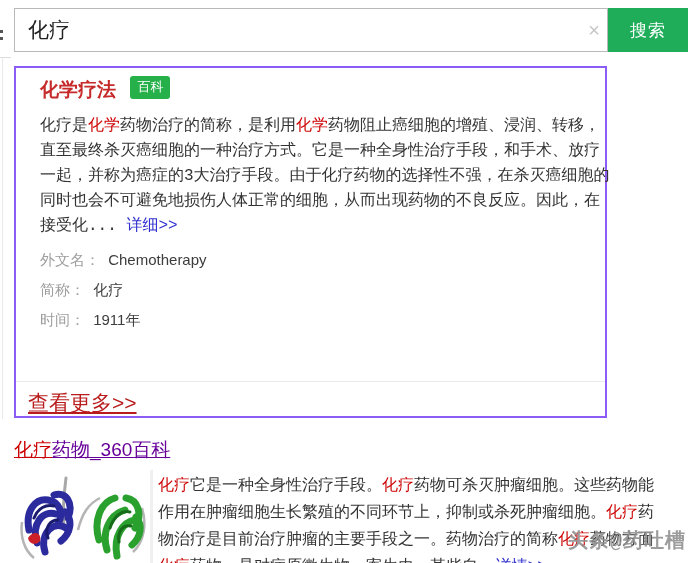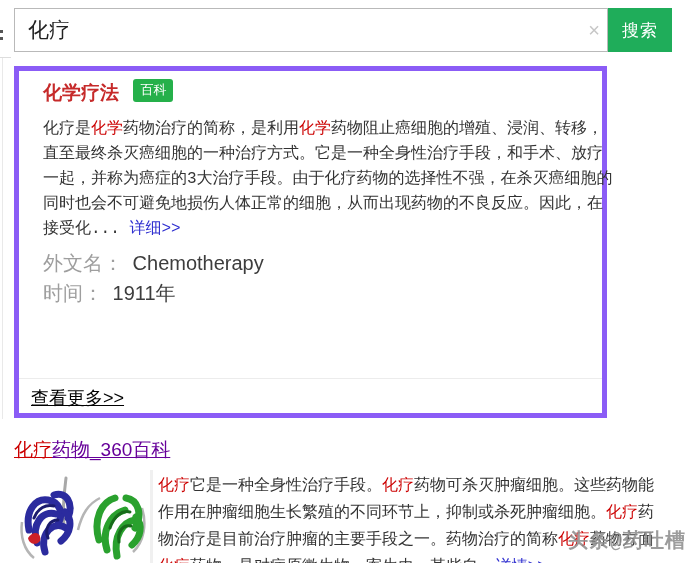--- a/index.html
+++ b/index.html
@@ -15,58 +15,58 @@
     border:1px solid #b9b9b9; background:#fff;
     font-family:"Liberation Sans","DejaVu Sans",sans-serif;
     font-size:21px; color:#222; padding:0 36px 0 13px; outline:none;
   }
   .clear-icon {
     position:absolute; left:580px; top:8px; width:28px; height:44px;
     line-height:44px; text-align:center; color:#c6c6c6; font-size:20px;
     cursor:pointer; user-select:none;
   }
   .search-btn {
-    position:absolute; left:608px; top:8px; width:64px; height:44px;
+    position:absolute; left:608px; top:8px; width:80px; height:44px;
     background:#1fad5a; border:none; color:#fff; font-size:17px;
     font-family:"Liberation Sans","DejaVu Sans",sans-serif;
     letter-spacing:1px; cursor:pointer;
   }
 
   
   .edge-dot { position:absolute; left:0; width:3px; height:3px; background:#555; }
   .edge-vline { position:absolute; left:2px; top:58px; width:1px; height:361px; background:#e9e9e9; }
   .edge-hline { position:absolute; left:0; top:57px; width:11px; height:1px; background:#ddd; }
 
   
   .card {
     position:absolute; left:14px; top:66px; width:593px; height:352px;
-    border:5px solid #8b5cf6; background:#fff;
+    border:2px solid #8b5cf6; background:#fff;
   }
   .card-inner { padding:8px 0 0 24px; }
   .card-title-row { height:28px; }
   .card-title { color:#c62a2a; font-size:19px; font-weight:bold; vertical-align:middle; }
   .badge {
     display:inline-block; margin-left:10px; padding:2px 7px 3px;
     background:#25b04a; color:#fff; font-size:13px; border-radius:3px;
     vertical-align:3px;
   }
   .summary {
     margin-top:10px; width:573px; font-size:16px; line-height:25px; color:#333;font-family:Liberation Mono, monospace;
   }
   .hl { color:#c00; }
   .more-link { color:#3030d0; text-decoration:none; cursor:pointer; }
-  .fields { margin-top:6px; font-size:20px; }
+  .fields { margin-top:6px; font-size:15px; }
   .field-row { line-height:30px; }
   .field-label { color:#9e9e9e; }
   .field-value { color:#3d3d3d; margin-left:4px; }
   .card-footer {
     position:absolute; left:0; right:0; bottom:0; height:35px;
     border-top:1px solid #ececec; padding:7px 0 0 12px;
   }
-  .see-more { color:#000000; font-size:18px; text-decoration:underline; cursor:pointer; }
+  .see-more { color:#b91c1c; font-size:21px; text-decoration:underline; cursor:pointer; }
 
   
   .result2-title {
     position:absolute; left:14px; top:437px; font-size:19px; cursor:pointer;text-align:right;
   }
   .result2-title .t-hl { color:#c00; text-decoration:underline; }
   .result2-title .t-rest { color:#609; text-decoration:underline; }
   .thumb {
     position:absolute; left:14px; top:470px; width:139px; height:93px;
     overflow:hidden; background:#fff; cursor:pointer;
@@ -103,20 +103,24 @@
       <span class="badge">百科</span>
     </div>
 
     <div class="summary"><span>化疗是</span><span class="hl">化学</span><span>药物治疗的简称，是利用</span><span class="hl">化学</span><span>药物阻止癌细胞的增殖、浸润、转移，直至最终杀灭癌细胞的一种治疗方式。它是一种全身性治疗手段，和手术、放疗一起，并称为癌症的3大治疗手段。由于化疗药物的选择性不强，在杀灭癌细胞的同时也会不可避免地损伤人体正常的细胞，从而出现药物的不良反应。因此，在接受化... </span><a class="more-link">详细&gt;&gt;</a>
     </div>
 
     <div class="fields">
       <div class="field-row">
         <span class="field-label">外文名：</span>
         <span class="field-value">Chemotherapy</span>
+      </div>
+      <div class="field-row">
+        <span class="field-label">简称：</span>
+        <span class="field-value">化疗</span>
       </div>
       <div class="field-row">
         <span class="field-label">时间：</span>
         <span class="field-value">1911年</span>
       </div>
     </div>
   </div>
 
   <div class="card-footer">
     <a class="see-more">查看更多&gt;&gt;</a>

